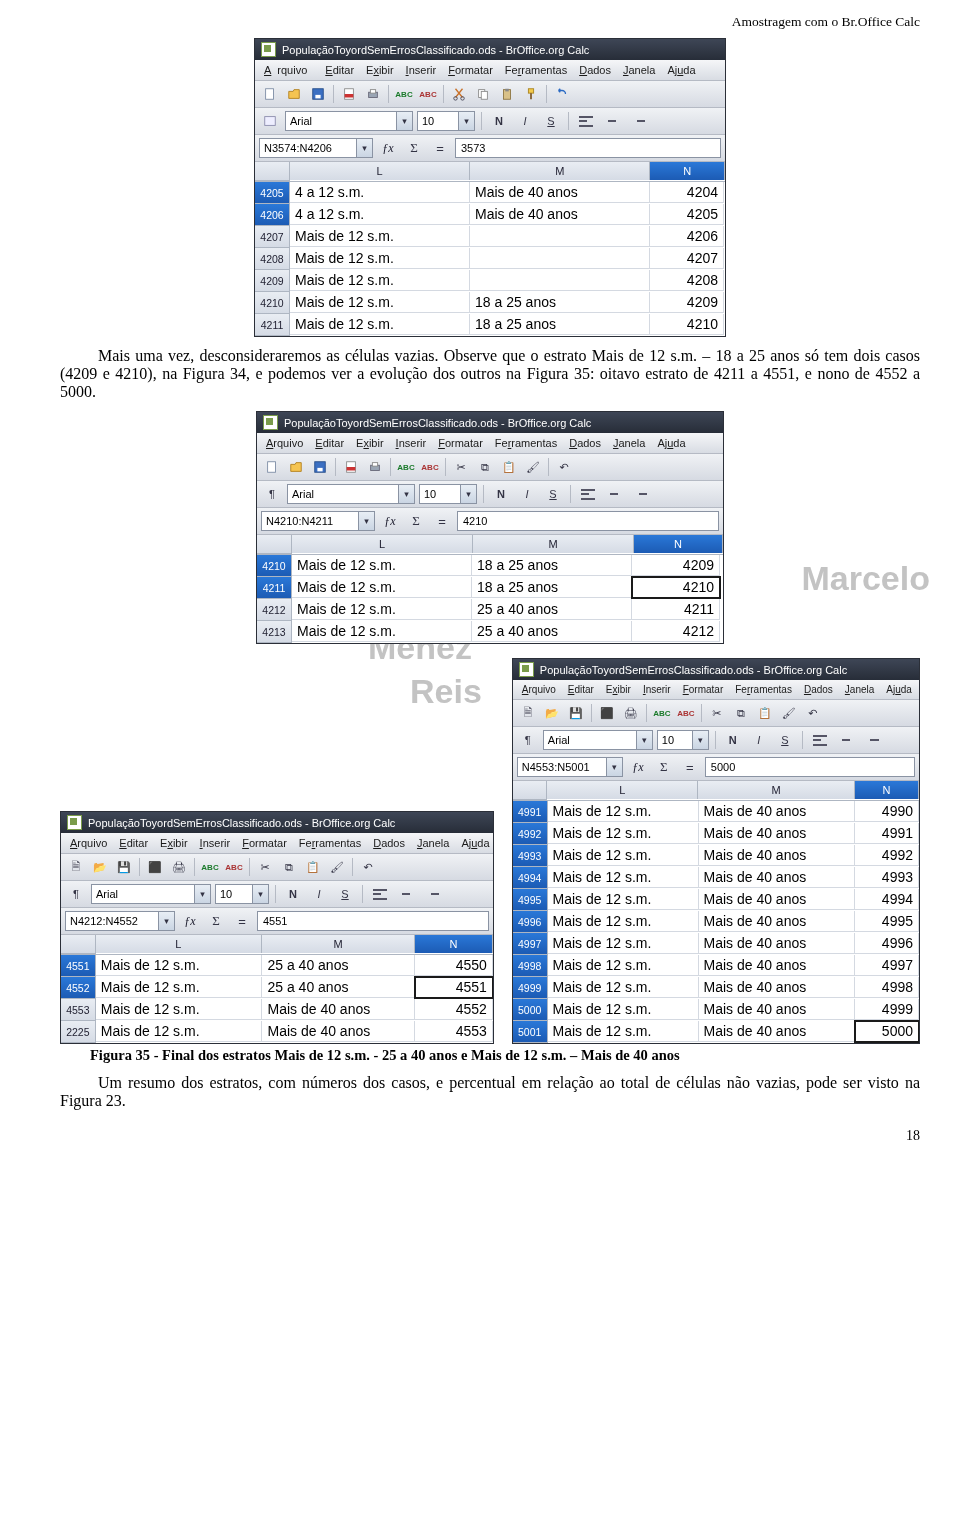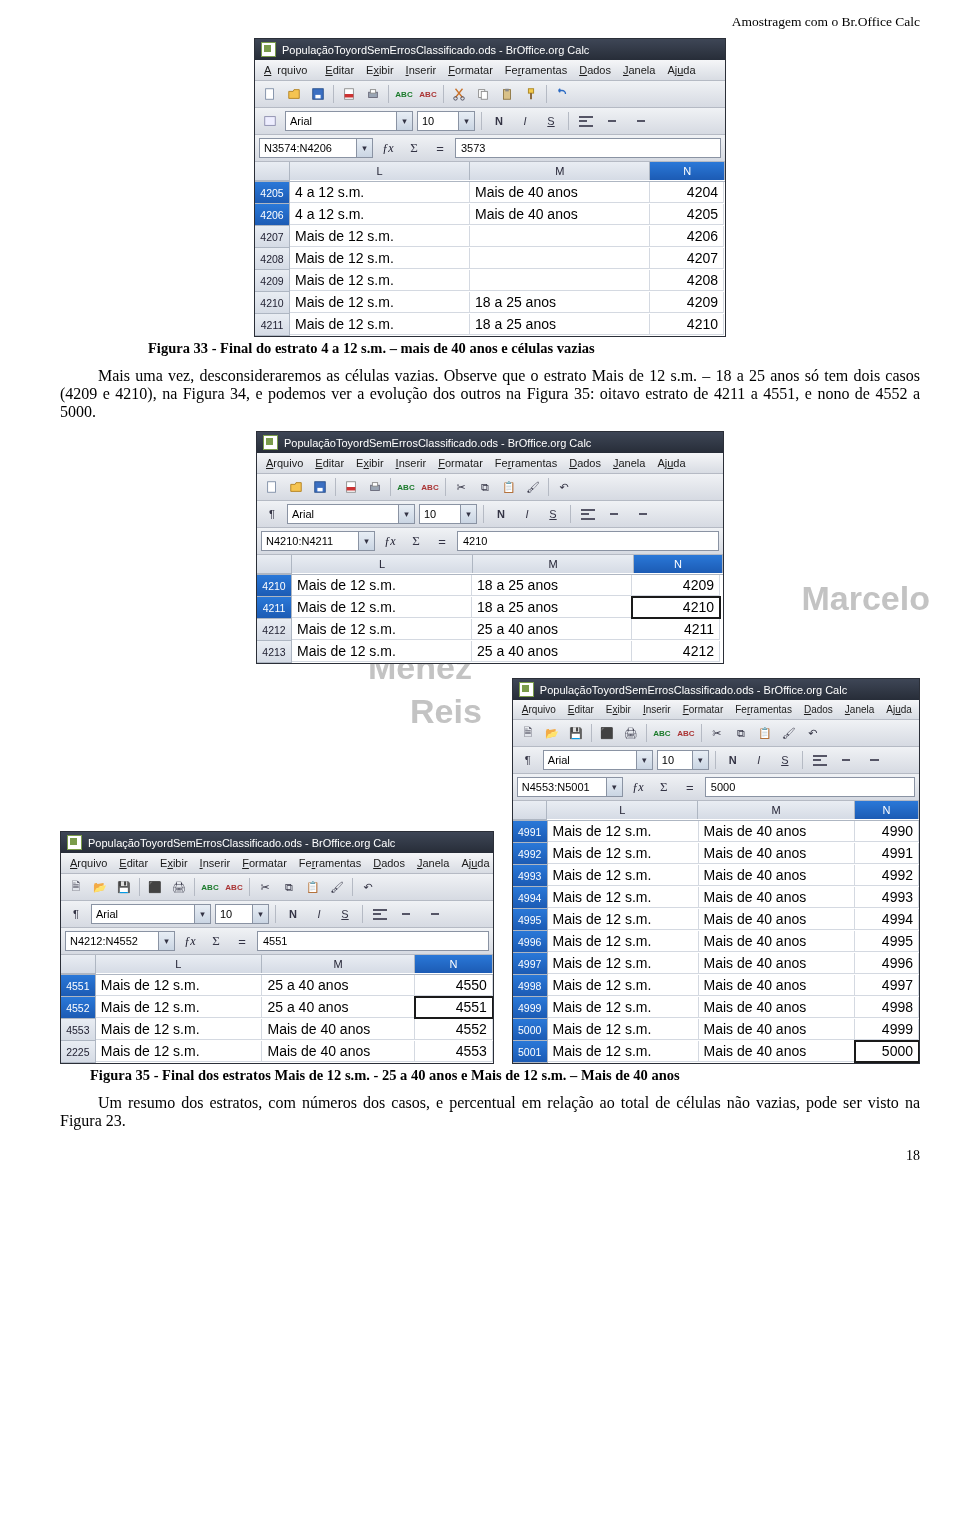--- a/index.html
+++ b/index.html
@@ -349,21 +349,20 @@
           <div class="cell num" style="width: 74px;">4209</div>
         </div>
         <div class="row">
           <div class="rowhead" style="height: 21px;">4211</div>
           <div class="cell" style="width: 180px;">Mais de 12 s.m.</div>
           <div class="cell" style="width: 180px;">18 a 25 anos</div>
           <div class="cell num" style="width: 74px;">4210</div>
         </div>
       </div>
   </div>
-  <div class="caption left-fig" style="align-self:flex-start;margin-left:88px;">Figura 33 - Final do estrato 4 a 12 s.m. – mais de 40 anos  e células vazias</div>
 </div>
 
 <p class="body indent">Mais uma vez, desconsideraremos as células vazias. Observe que o estrato Mais de 12 s.m. – 18 a 25 anos só tem dois casos (4209 e 4210), na Figura 34, e podemos ver a evolução dos outros na Figura 35: oitavo estrato de 4211 a 4551, e nono de 4552 a 5000.</p>
 
 <div class="center watermark">
   <span class="wm-text" style="right:-10px;bottom:46px;text-align:center;">Marcelo</span>
   <div class="calc-window" style="width:466px;">
     <div class="titlebar">
       <span class="doc-icon"></span>
       <span><span>PopulaçãoToyordSemErrosClassificado.ods</span><span> - BrOffice.org Calc</span></span>

